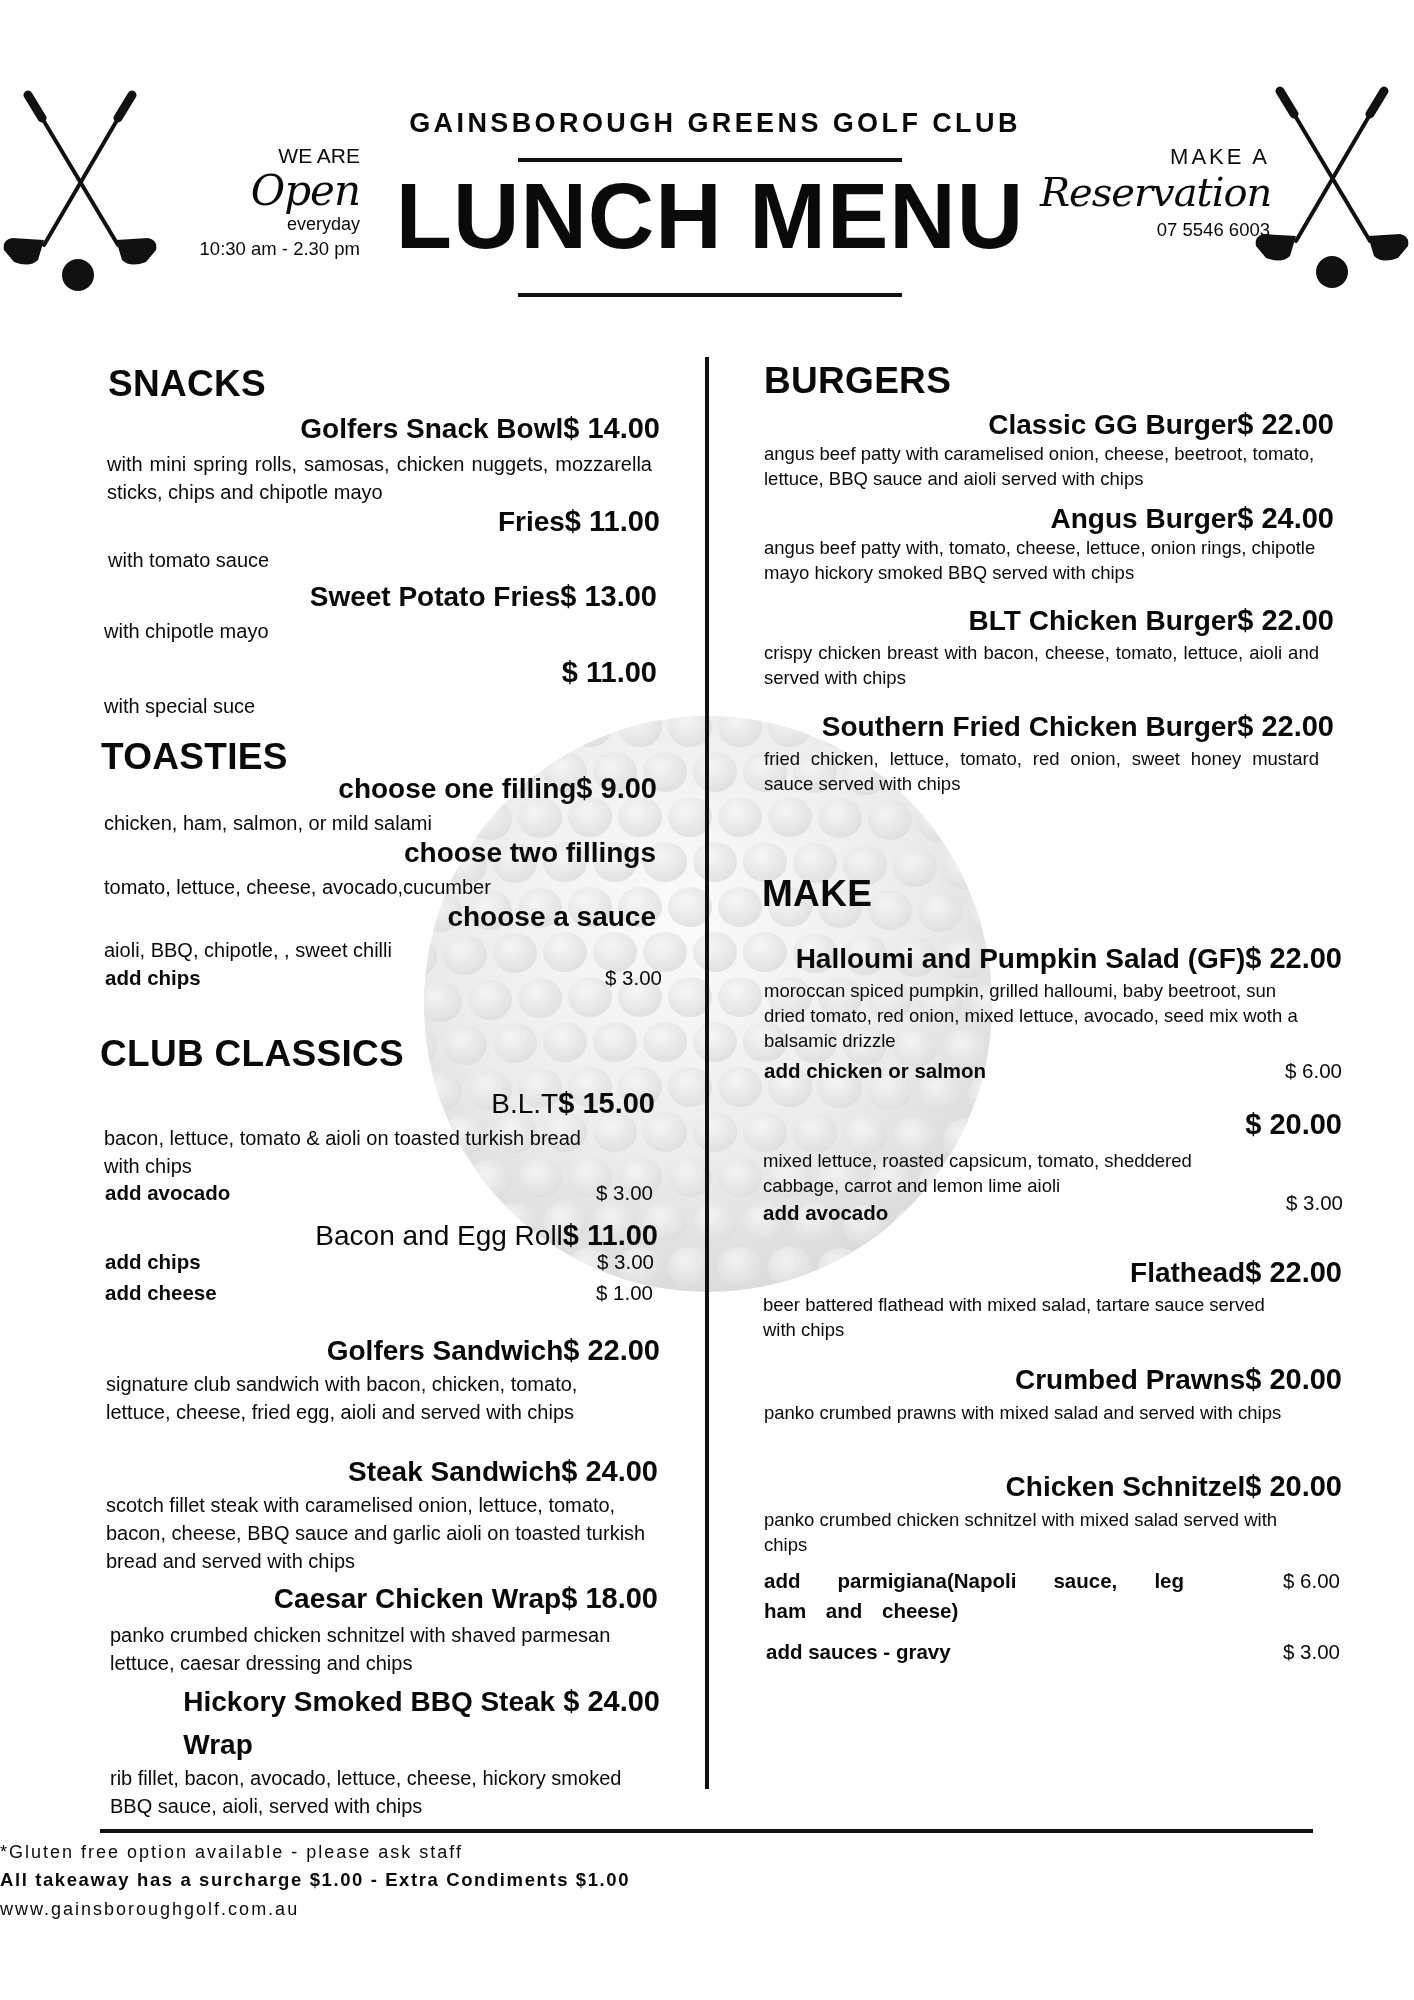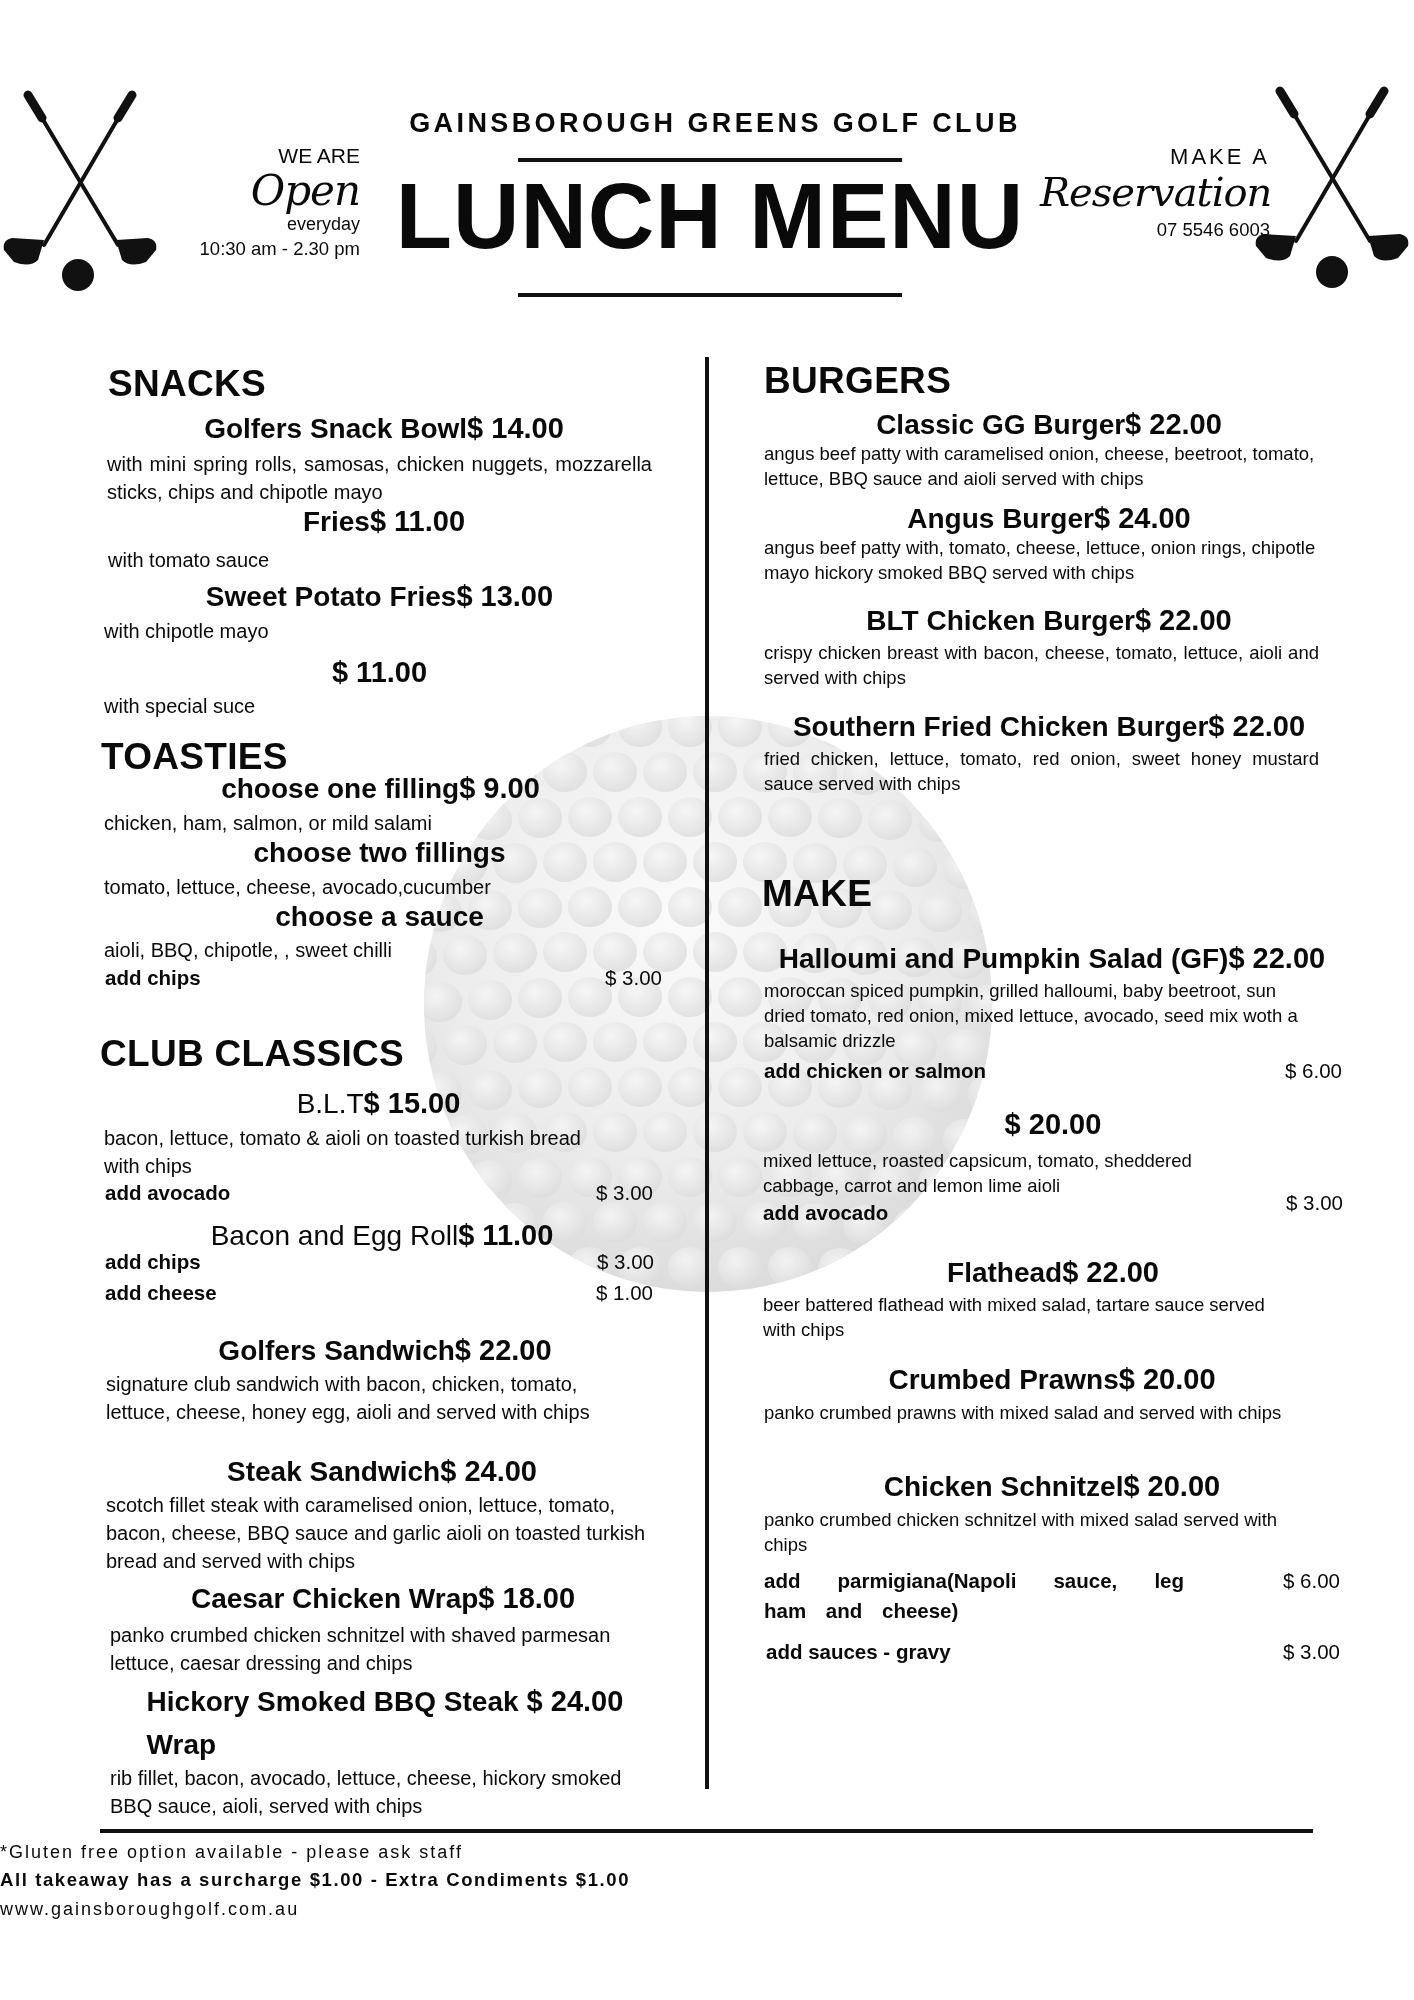--- a/index.html
+++ b/index.html
@@ -8,21 +8,21 @@
   .abs { position: absolute; }
 
   
   .club-name { left: 300px; width: 830px; top: 108px; text-align: center; font-weight: 700; font-size: 27px; letter-spacing: 3.4px; }
   .hrule { height: 4px; background: #111; }
   .lunch { left: 380px; width: 660px; top: 170px; text-align: center; font-weight: 700; font-size: 92px; letter-spacing: 1px; line-height: 1; }
   .side-text { text-align: right; font-size: 19px; line-height: 1.35; }
   .script { font-family: "DejaVu Serif", serif; font-style: italic; font-size: 42px; line-height: 1; letter-spacing: -1px; }
   .make-a { font-size: 22px; letter-spacing: 3px; }
   .sec { font-weight: 700; font-size: 37px; letter-spacing: 0.3px; line-height: 1; }
-  .row { position: absolute; display: flex; justify-content: center; align-items: baseline; }
+  .row { position: absolute; display: flex; justify-content: flex-end; align-items: baseline; }
   .name { font-size: 28px; font-weight: 600; line-height: 1.15; }
   .price { font-size: 29px; font-weight: 600; white-space: nowrap; }
   .desc { position: absolute; font-size: 20px; line-height: 28px; }
   .desc.small { font-size: 18.5px; line-height: 25px; }
   .addon { position: absolute; display: flex; justify-content: space-between; font-weight: 700; font-size: 20.5px; }
   .addon .ap { font-weight: 500; }
 
   .divider { left: 705px; top: 357px; width: 4px; height: 1432px; background: #111; }
   .bottom-rule { left: 100px; top: 1829px; width: 1213px; height: 4px; background: #111; }
   .foot { left: 0; width: 1414px; text-align: left; letter-spacing: 2px; }
@@ -194,21 +194,21 @@
 </div>
 <div class="addon" style="left:105px;top:1281px;width:548px">
   <span>add cheese</span>
   <span class="ap">$ 1.00</span>
 </div>
 
 <div class="row" style="left:110px;top:1334px;width:550px">
   <span class="name">Golfers Sandwich</span>
   <span class="price">$ 22.00</span>
 </div>
-<div class="desc" style="left:106px;top:1370px;width:530px">signature club sandwich with bacon, chicken, tomato, lettuce, cheese, honey egg, aioli and served with chips</div>
+<div class="desc" style="left:106px;top:1370px;width:530px">signature club sandwich with bacon, chicken, tomato, lettuce, cheese, fried egg, aioli and served with chips</div>
 
 <div class="row" style="left:106px;top:1455px;width:552px">
   <span class="name">Steak Sandwich</span>
   <span class="price">$ 24.00</span>
 </div>
 <div class="desc" style="left:106px;top:1491px;width:560px">scotch fillet steak with caramelised onion, lettuce, tomato, bacon, cheese, BBQ sauce and garlic aioli on toasted turkish bread and served with chips</div>
 
 <div class="row" style="left:108px;top:1582px;width:550px">
   <span class="name">Caesar Chicken Wrap</span>
   <span class="price">$ 18.00</span>

